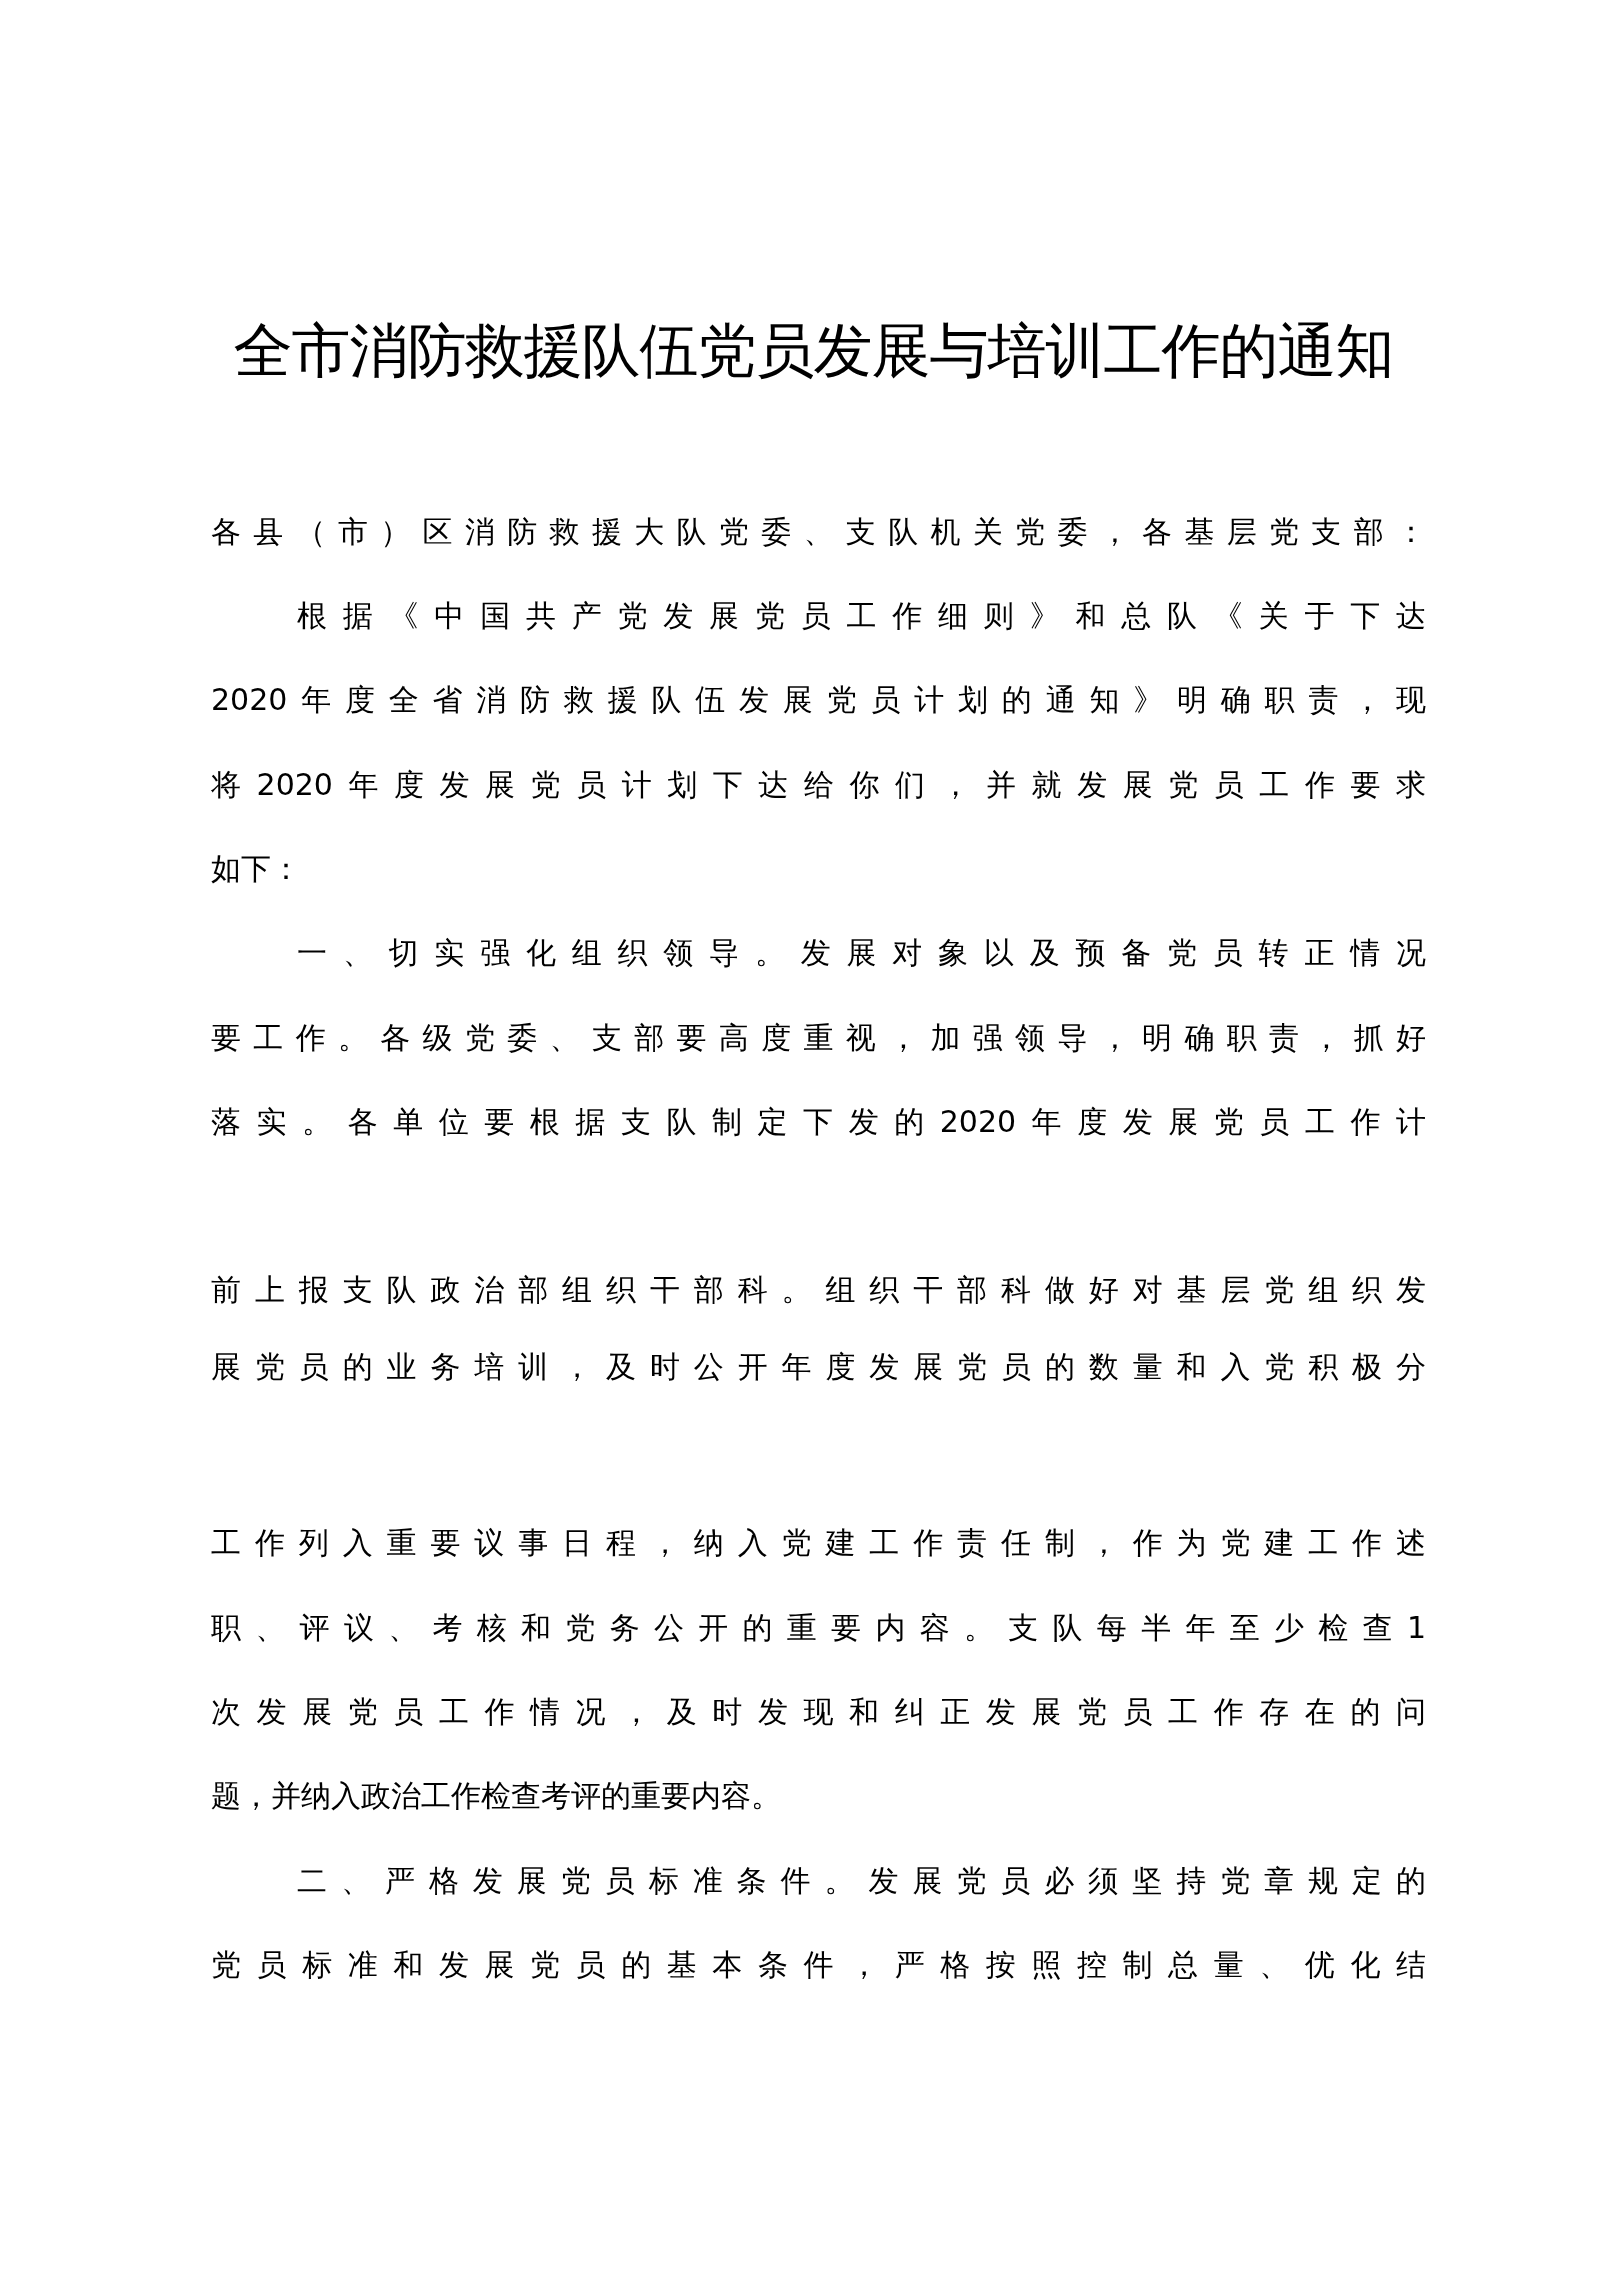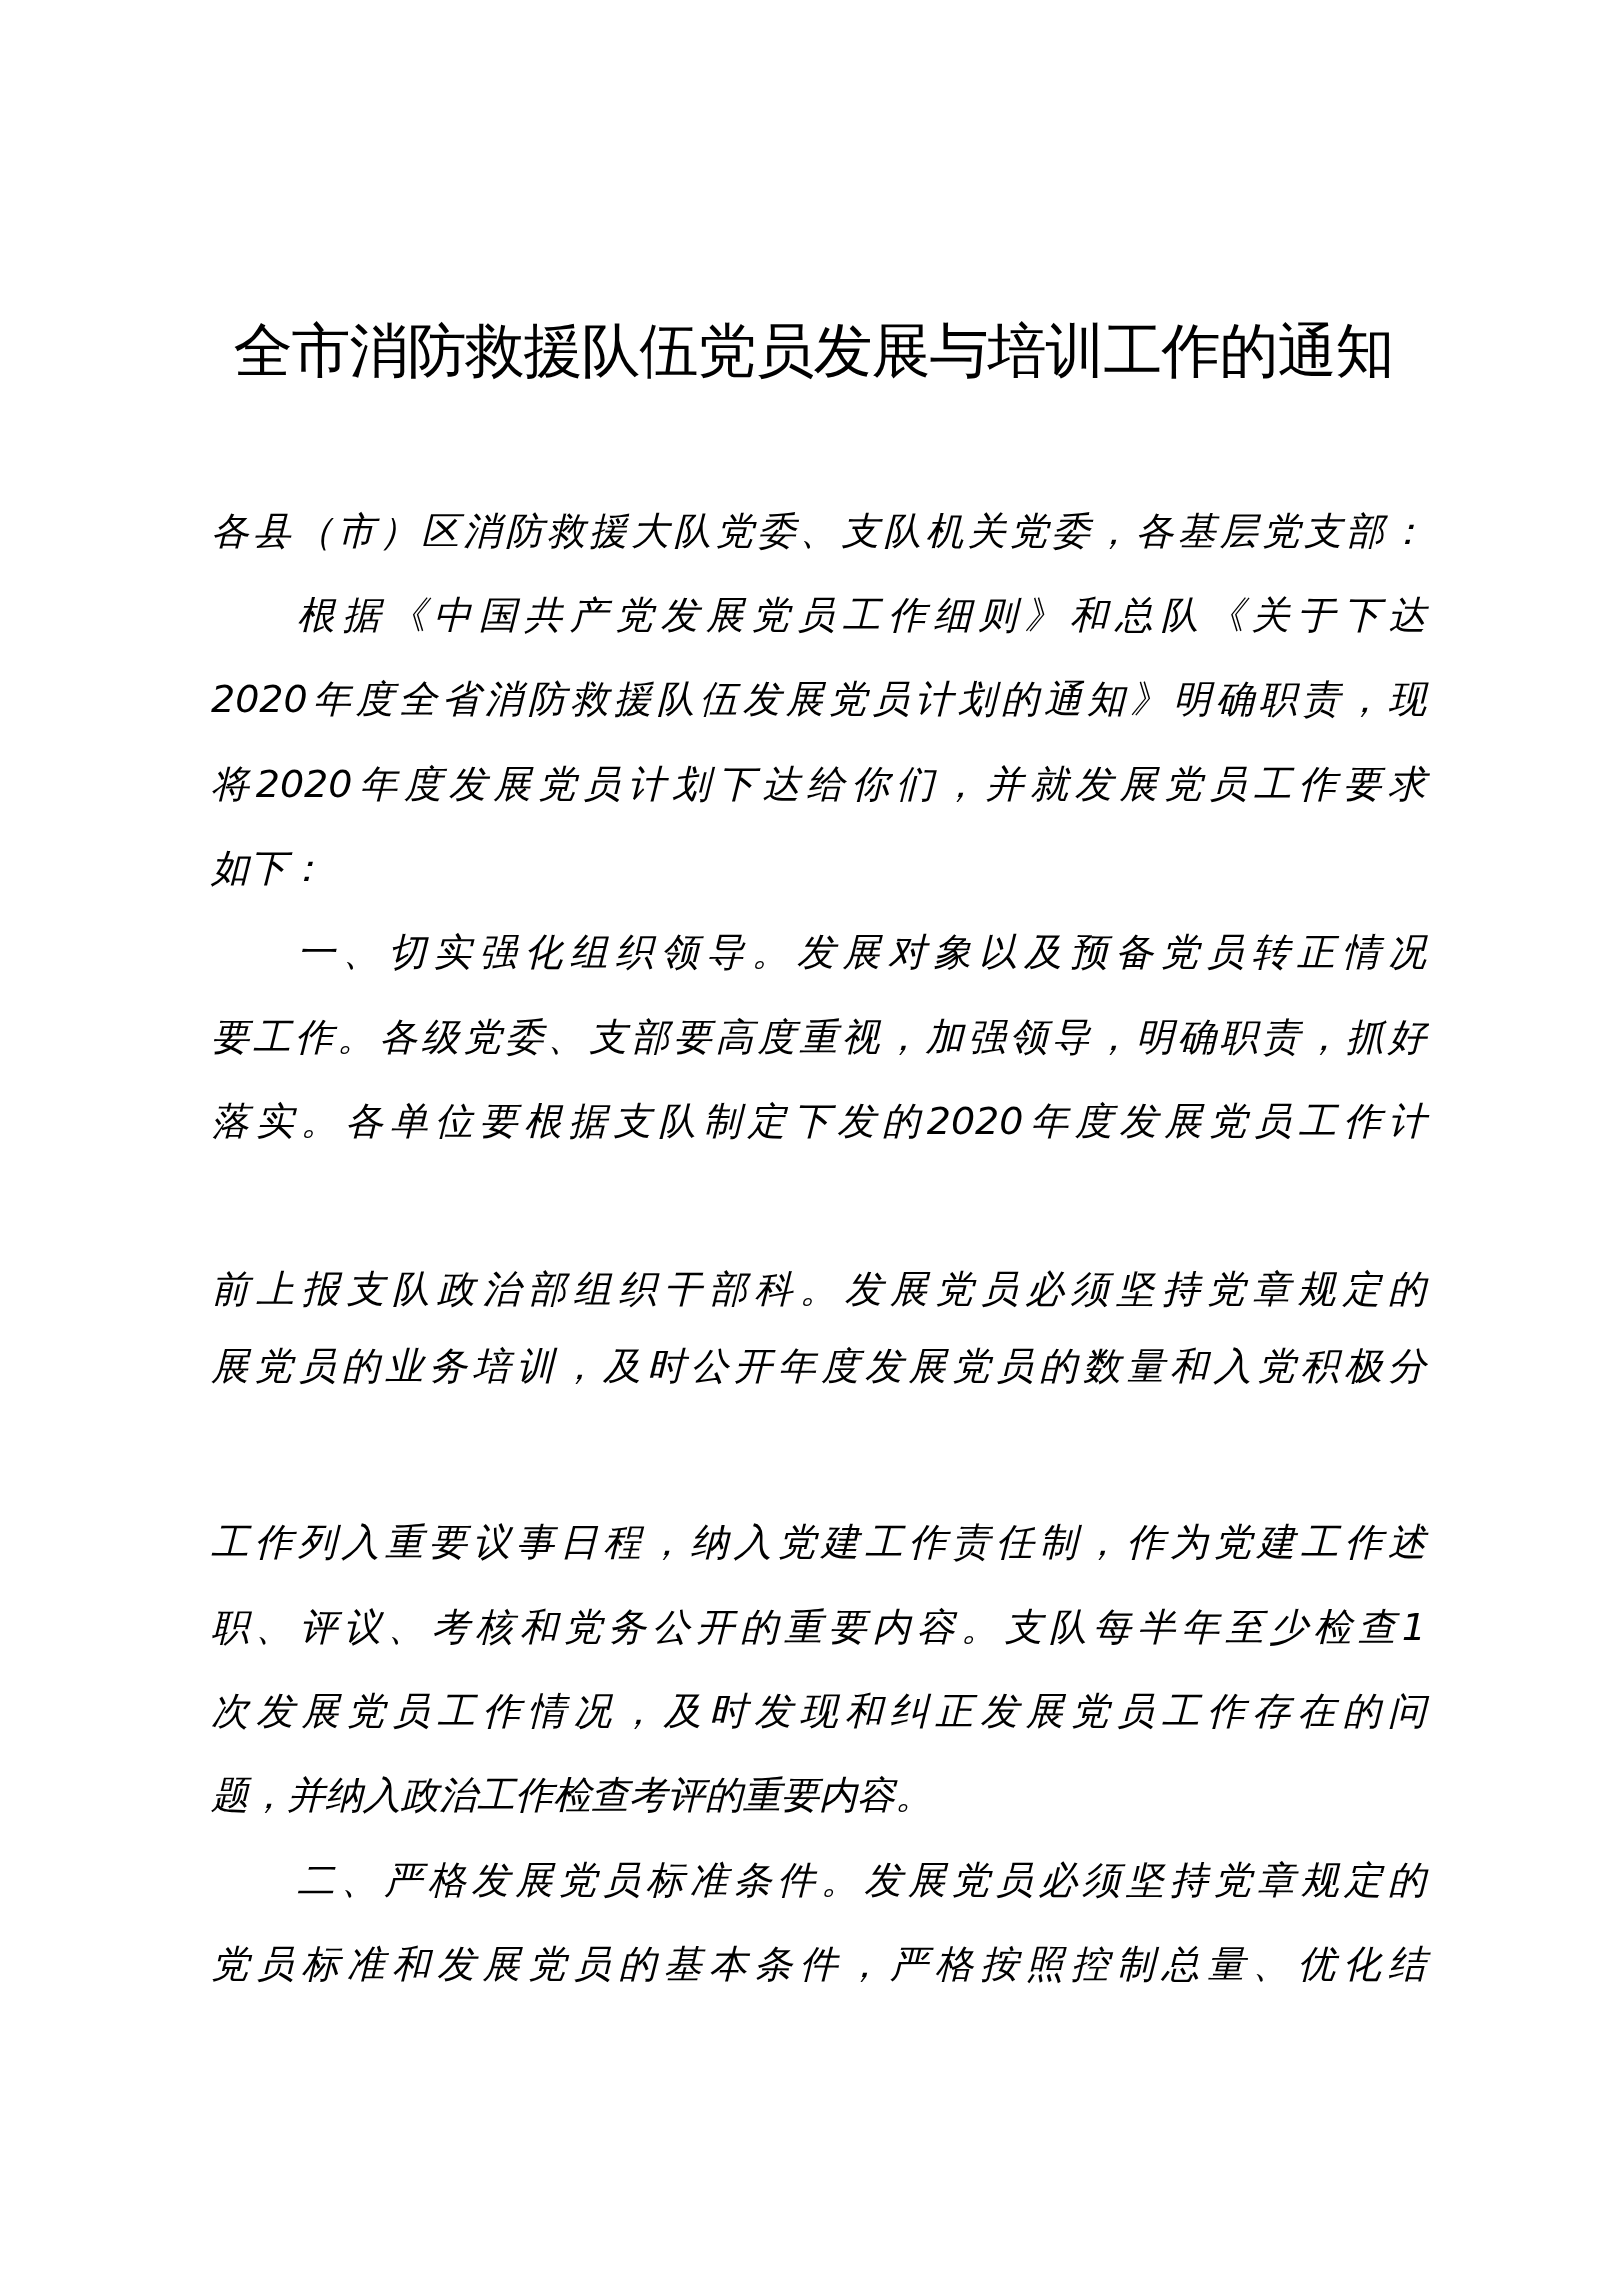--- a/index.html
+++ b/index.html
@@ -29,26 +29,25 @@
       text-align: center;
       font-size: 59px;
       line-height: 78px;
       letter-spacing: -1px;
       white-space: nowrap;
     }
     .line {
       position: absolute;
       left: 211px;
       width: 1215px;
-      font-size: 38px;
+      font-size: 30px;
       line-height: 59px;
       white-space: nowrap;
       text-align: justify;
       text-align-last: justify;
-      font-style: italic;
     }
     .line.indent {
       left: 297px;
       width: 1129px;
     }
     .line.last {
       text-align-last: left;
     }
   </style>
 </head>
@@ -60,21 +59,21 @@
   <div class="line" style="top:502px">各县（市）区消防救援大队党委、支队机关党委，各基层党支部：</div>
 
   <div class="line indent" style="top:586px">根据《中国共产党发展党员工作细则》和总队《关于下达</div>
   <div class="line" style="top:670px">2020年度全省消防救援队伍发展党员计划的通知》明确职责，现</div>
   <div class="line" style="top:755px">将2020年度发展党员计划下达给你们，并就发展党员工作要求</div>
   <div class="line last" style="top:839px">如下：</div>
 
   <div class="line indent" style="top:923px">一、切实强化组织领导。发展对象以及预备党员转正情况</div>
   <div class="line" style="top:1008px">要工作。各级党委、支部要高度重视，加强领导，明确职责，抓好</div>
   <div class="line" style="top:1092px">落实。各单位要根据支队制定下发的2020年度发展党员工作计</div>
-  <div class="line" style="top:1260px">前上报支队政治部组织干部科。发展党员必须坚持党章规定的</div>
+  <div class="line" style="top:1260px">前上报支队政治部组织干部科。组织干部科做好对基层党组织发</div>
   <div class="line" style="top:1337px">展党员的业务培训，及时公开年度发展党员的数量和入党积极分</div>
   <div class="line" style="top:1513px">工作列入重要议事日程，纳入党建工作责任制，作为党建工作述</div>
   <div class="line" style="top:1598px">职、评议、考核和党务公开的重要内容。支队每半年至少检查1</div>
   <div class="line" style="top:1682px">次发展党员工作情况，及时发现和纠正发展党员工作存在的问</div>
   <div class="line last" style="top:1766px">题，并纳入政治工作检查考评的重要内容。</div>
 
   <div class="line indent" style="top:1851px">二、严格发展党员标准条件。发展党员必须坚持党章规定的</div>
   <div class="line" style="top:1935px">党员标准和发展党员的基本条件，严格按照控制总量、优化结</div>
 </div>
 

